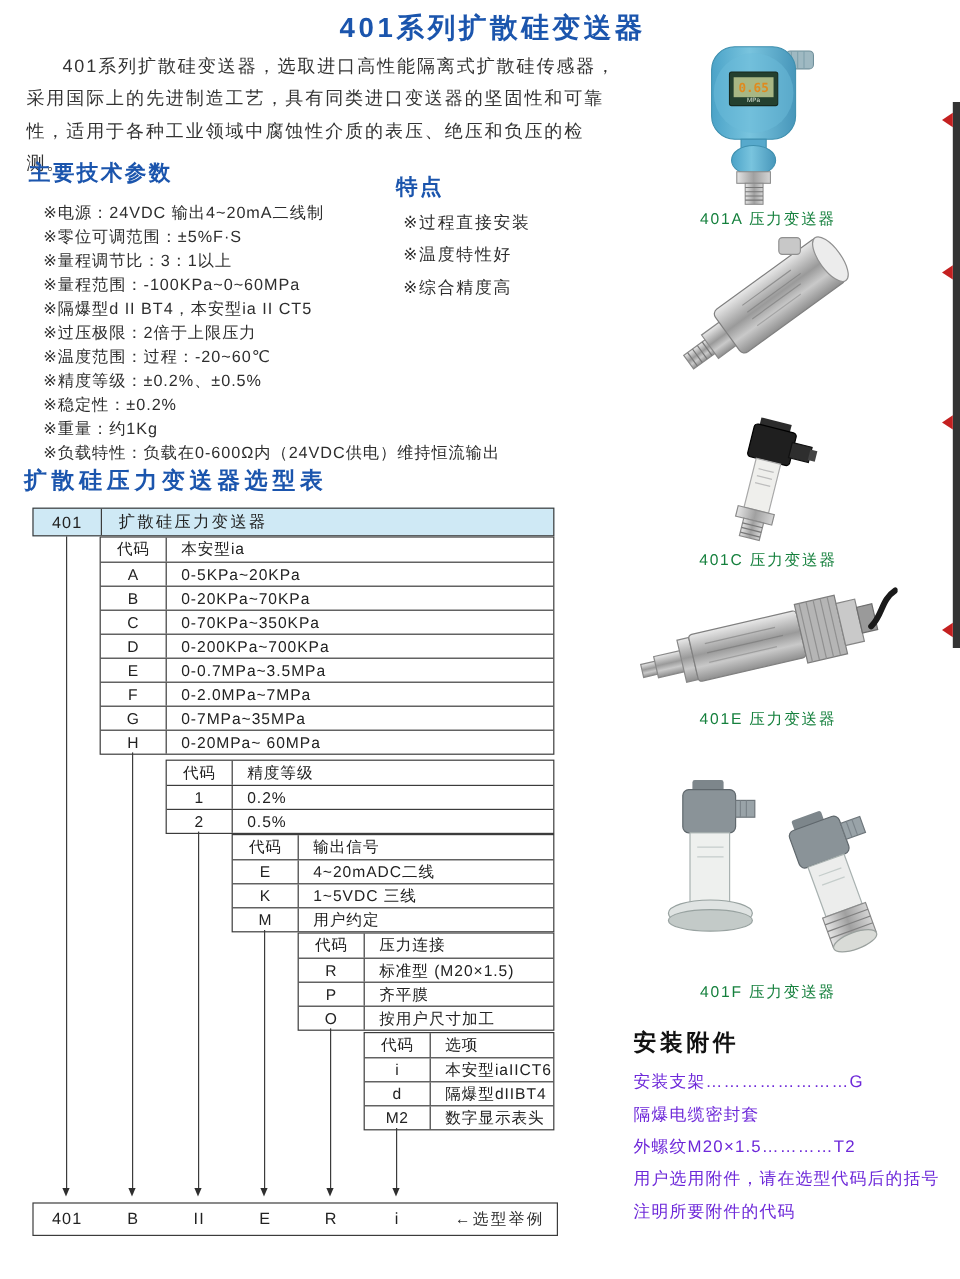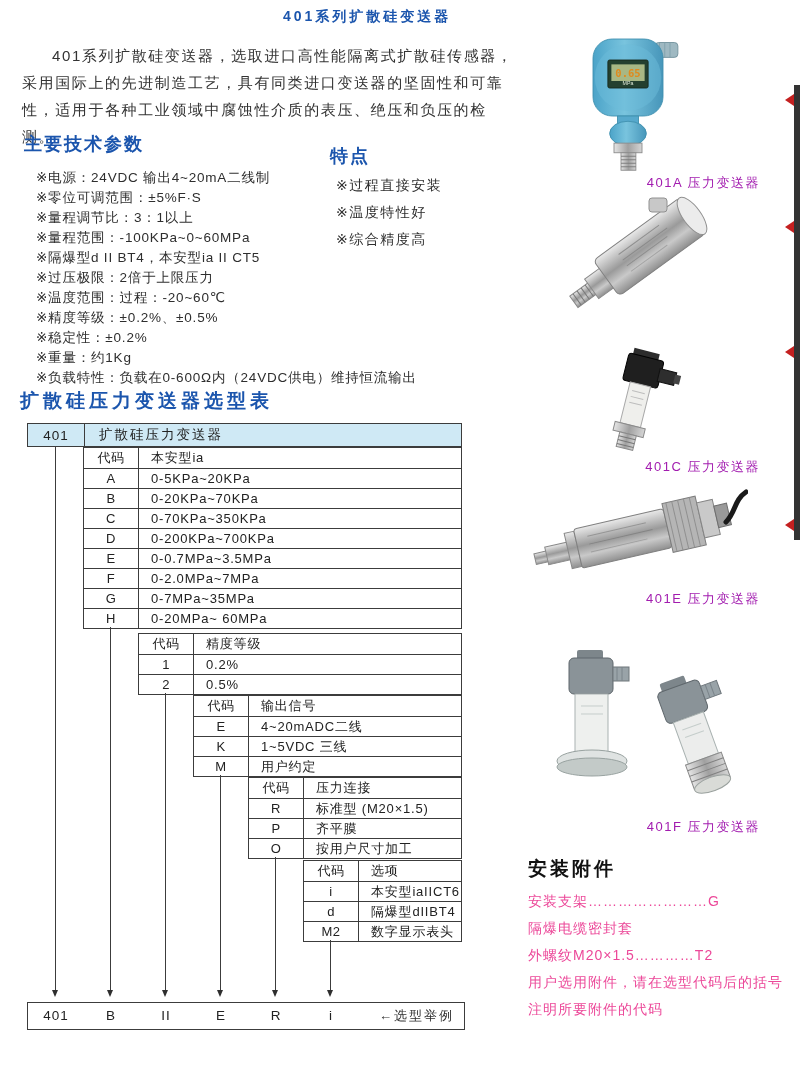--- a/index.html
+++ b/index.html
@@ -1,18 +1,18 @@
 <!DOCTYPE html>
 <html><head>
 <meta charset="utf-8">
 <style>
   html,body{margin:0;padding:0;background:#fff;}
   .page{position:relative;width:800px;height:1066px;background:#ffffff;overflow:hidden;
         font-family:"Liberation Sans","DejaVu Sans",sans-serif;color:#222;}
-  .title{position:absolute;left:283px;top:8px;margin:0;font-size:14px;font-weight:bold;
+  .title{position:absolute;left:283px;top:8px;margin:0;font-size:23px;font-weight:bold;
          color:#1b55ad;letter-spacing:3px;}
   .intro{position:absolute;left:22px;top:42px;width:492px;margin:0;font-size:15px;
          line-height:27px;letter-spacing:1.6px;text-indent:2em;color:#333;}
   .sec{position:absolute;margin:0;font-weight:bold;color:#1b55ad;}
   .params-h{left:24px;top:132px;font-size:18px;letter-spacing:2px;}
   .feats-h{left:330px;top:144px;font-size:18px;letter-spacing:2px;}
   .table-h{left:20px;top:388px;font-size:19px;letter-spacing:4px;}
   .params{position:absolute;left:36px;top:168px;width:480px;}
   .pline{height:20px;line-height:20px;font-size:13.5px;letter-spacing:0.8px;color:#2e2e2e;white-space:nowrap;}
   .feats{position:absolute;left:336px;top:172px;}
@@ -32,26 +32,26 @@
   .grp .c2{flex:1;display:flex;align-items:center;padding-left:12px;letter-spacing:0.8px;white-space:nowrap;}
   .vline{position:absolute;width:1px;background:#3c3c3c;}
   .arrow{position:absolute;width:0;height:0;border-left:3.5px solid transparent;
          border-right:3.5px solid transparent;border-top:7px solid #2e2e2e;}
   .exbox{position:absolute;left:27px;top:1002px;width:438px;height:28px;box-sizing:border-box;
          border:1px solid #3c3c3c;font-size:13.5px;}
   .exval{position:absolute;top:0;height:26px;line-height:26px;transform:translateX(-50%);letter-spacing:1px;}
   .exlabel{position:absolute;left:351px;top:0;height:26px;line-height:26px;font-size:13px;letter-spacing:2px;color:#2e2e2e;}
 
   
-  .caption{position:absolute;width:240px;left:520px;text-align:right;font-size:13px;
-           letter-spacing:1.5px;color:#a21caf;}
+  .caption{position:absolute;width:240px;left:520px;text-align:center;font-size:13px;
+           letter-spacing:1.5px;color:#15803d;}
   .acc-h{position:absolute;left:528px;top:856px;margin:0;font-size:19px;font-weight:bold;
          color:#111;letter-spacing:3px;}
   .accs{position:absolute;left:528px;top:888px;width:265px;}
-  .aline{height:27px;line-height:27px;font-size:14px;letter-spacing:1px;color:#ec4899;white-space:nowrap;}
+  .aline{height:27px;line-height:27px;font-size:14px;letter-spacing:1px;color:#6d28d9;white-space:nowrap;}
 
   .edge-bar{position:absolute;left:794px;top:85px;width:6px;height:455px;background:#333;}
   .edge-mark{position:absolute;left:785px;width:0;height:0;border-top:6px solid transparent;
              border-bottom:6px solid transparent;border-right:9px solid #c42020;}
   .prod{position:absolute;}
 </style>
 </head>
 <body>
 
 <div class="page">

